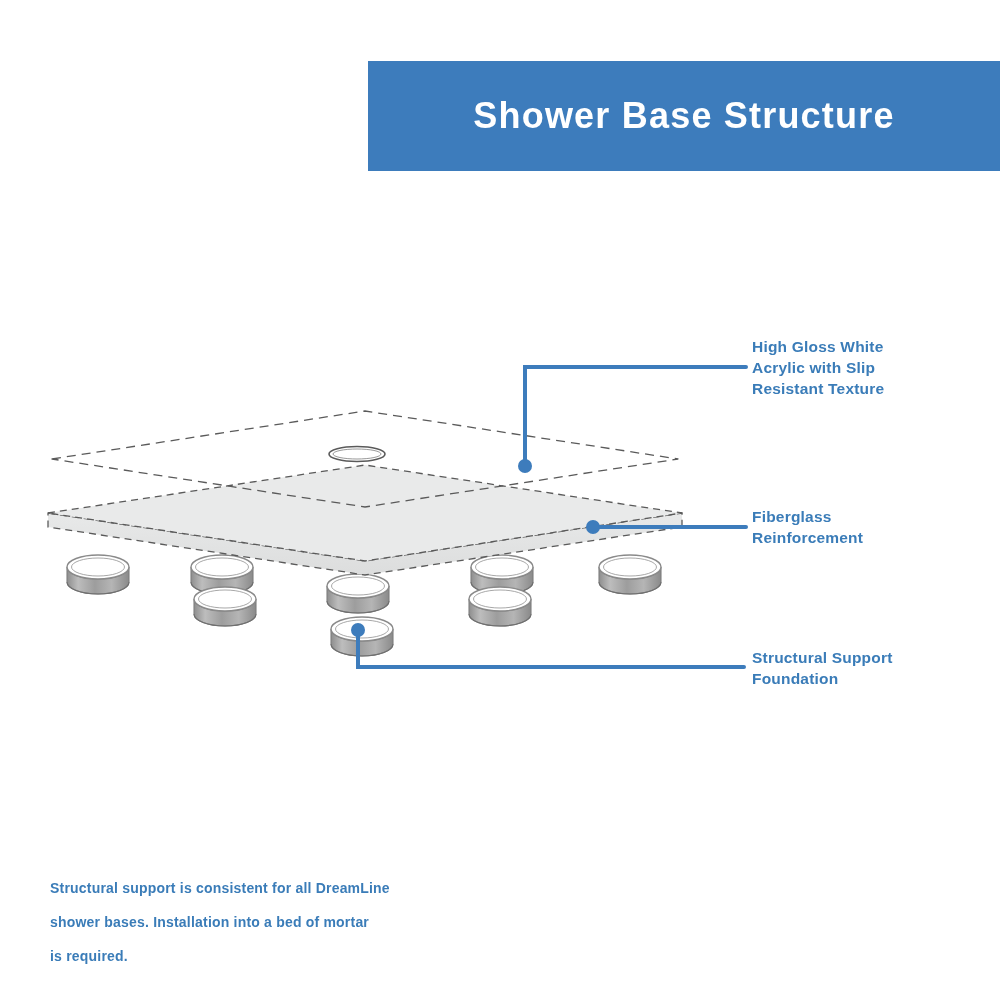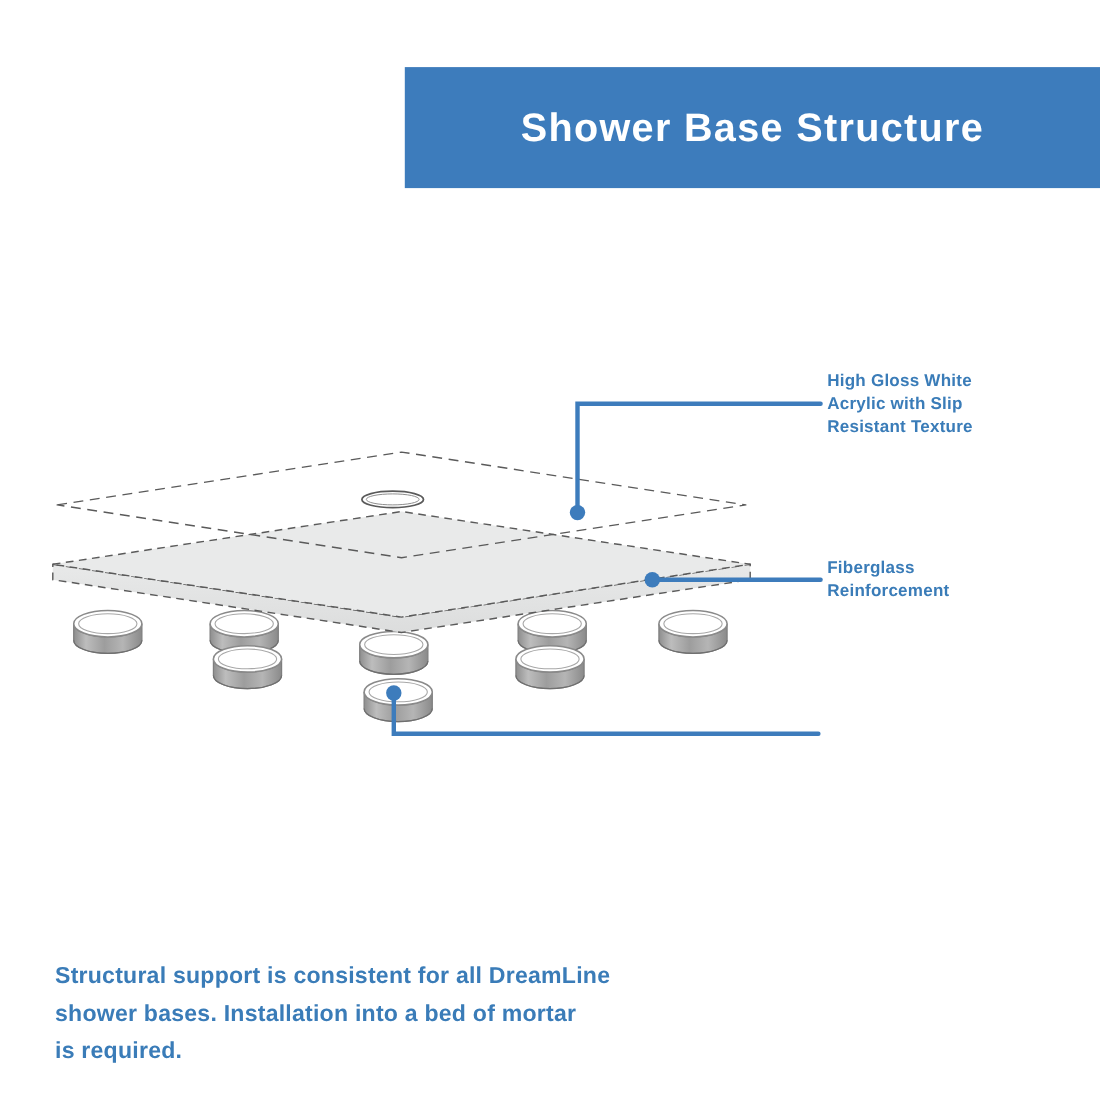--- a/index.html
+++ b/index.html
@@ -62,21 +62,21 @@
   #label-support  { left: 752px; top: 631px;  width: 230px; }
 
   
   .caption {
     position: absolute;
     left: 50px;
     top: 855px;
     width: 640px;
     color: #3a7cb8;
     font-family: "Liberation Sans", sans-serif;
-    font-size: 21px;
+    font-size: 14px;
     font-weight: bold;
     line-height: 34px;
     letter-spacing: 0.2px;
     white-space: pre-line;
   }
 </style>
 </head>
 <body>
 
 <div id="canvas">
@@ -155,18 +155,20 @@
     <div class="header-title">Shower Base Structure</div>
   </div>
 
   <div class="callout-label" id="label-fiber">Fiberglass
 Reinforcement</div>
 
   <div class="callout-label" id="label-acrylic">High Gloss White
 Acrylic with Slip
 Resistant Texture</div>
 
+  <div class="callout-label" id="label-support">Structural Support
+Foundation</div>
 
   <div class="caption">Structural support is consistent for all DreamLine
 shower bases. Installation into a bed of mortar
 is required.</div>
 
 </div>
 
 </body></html>

